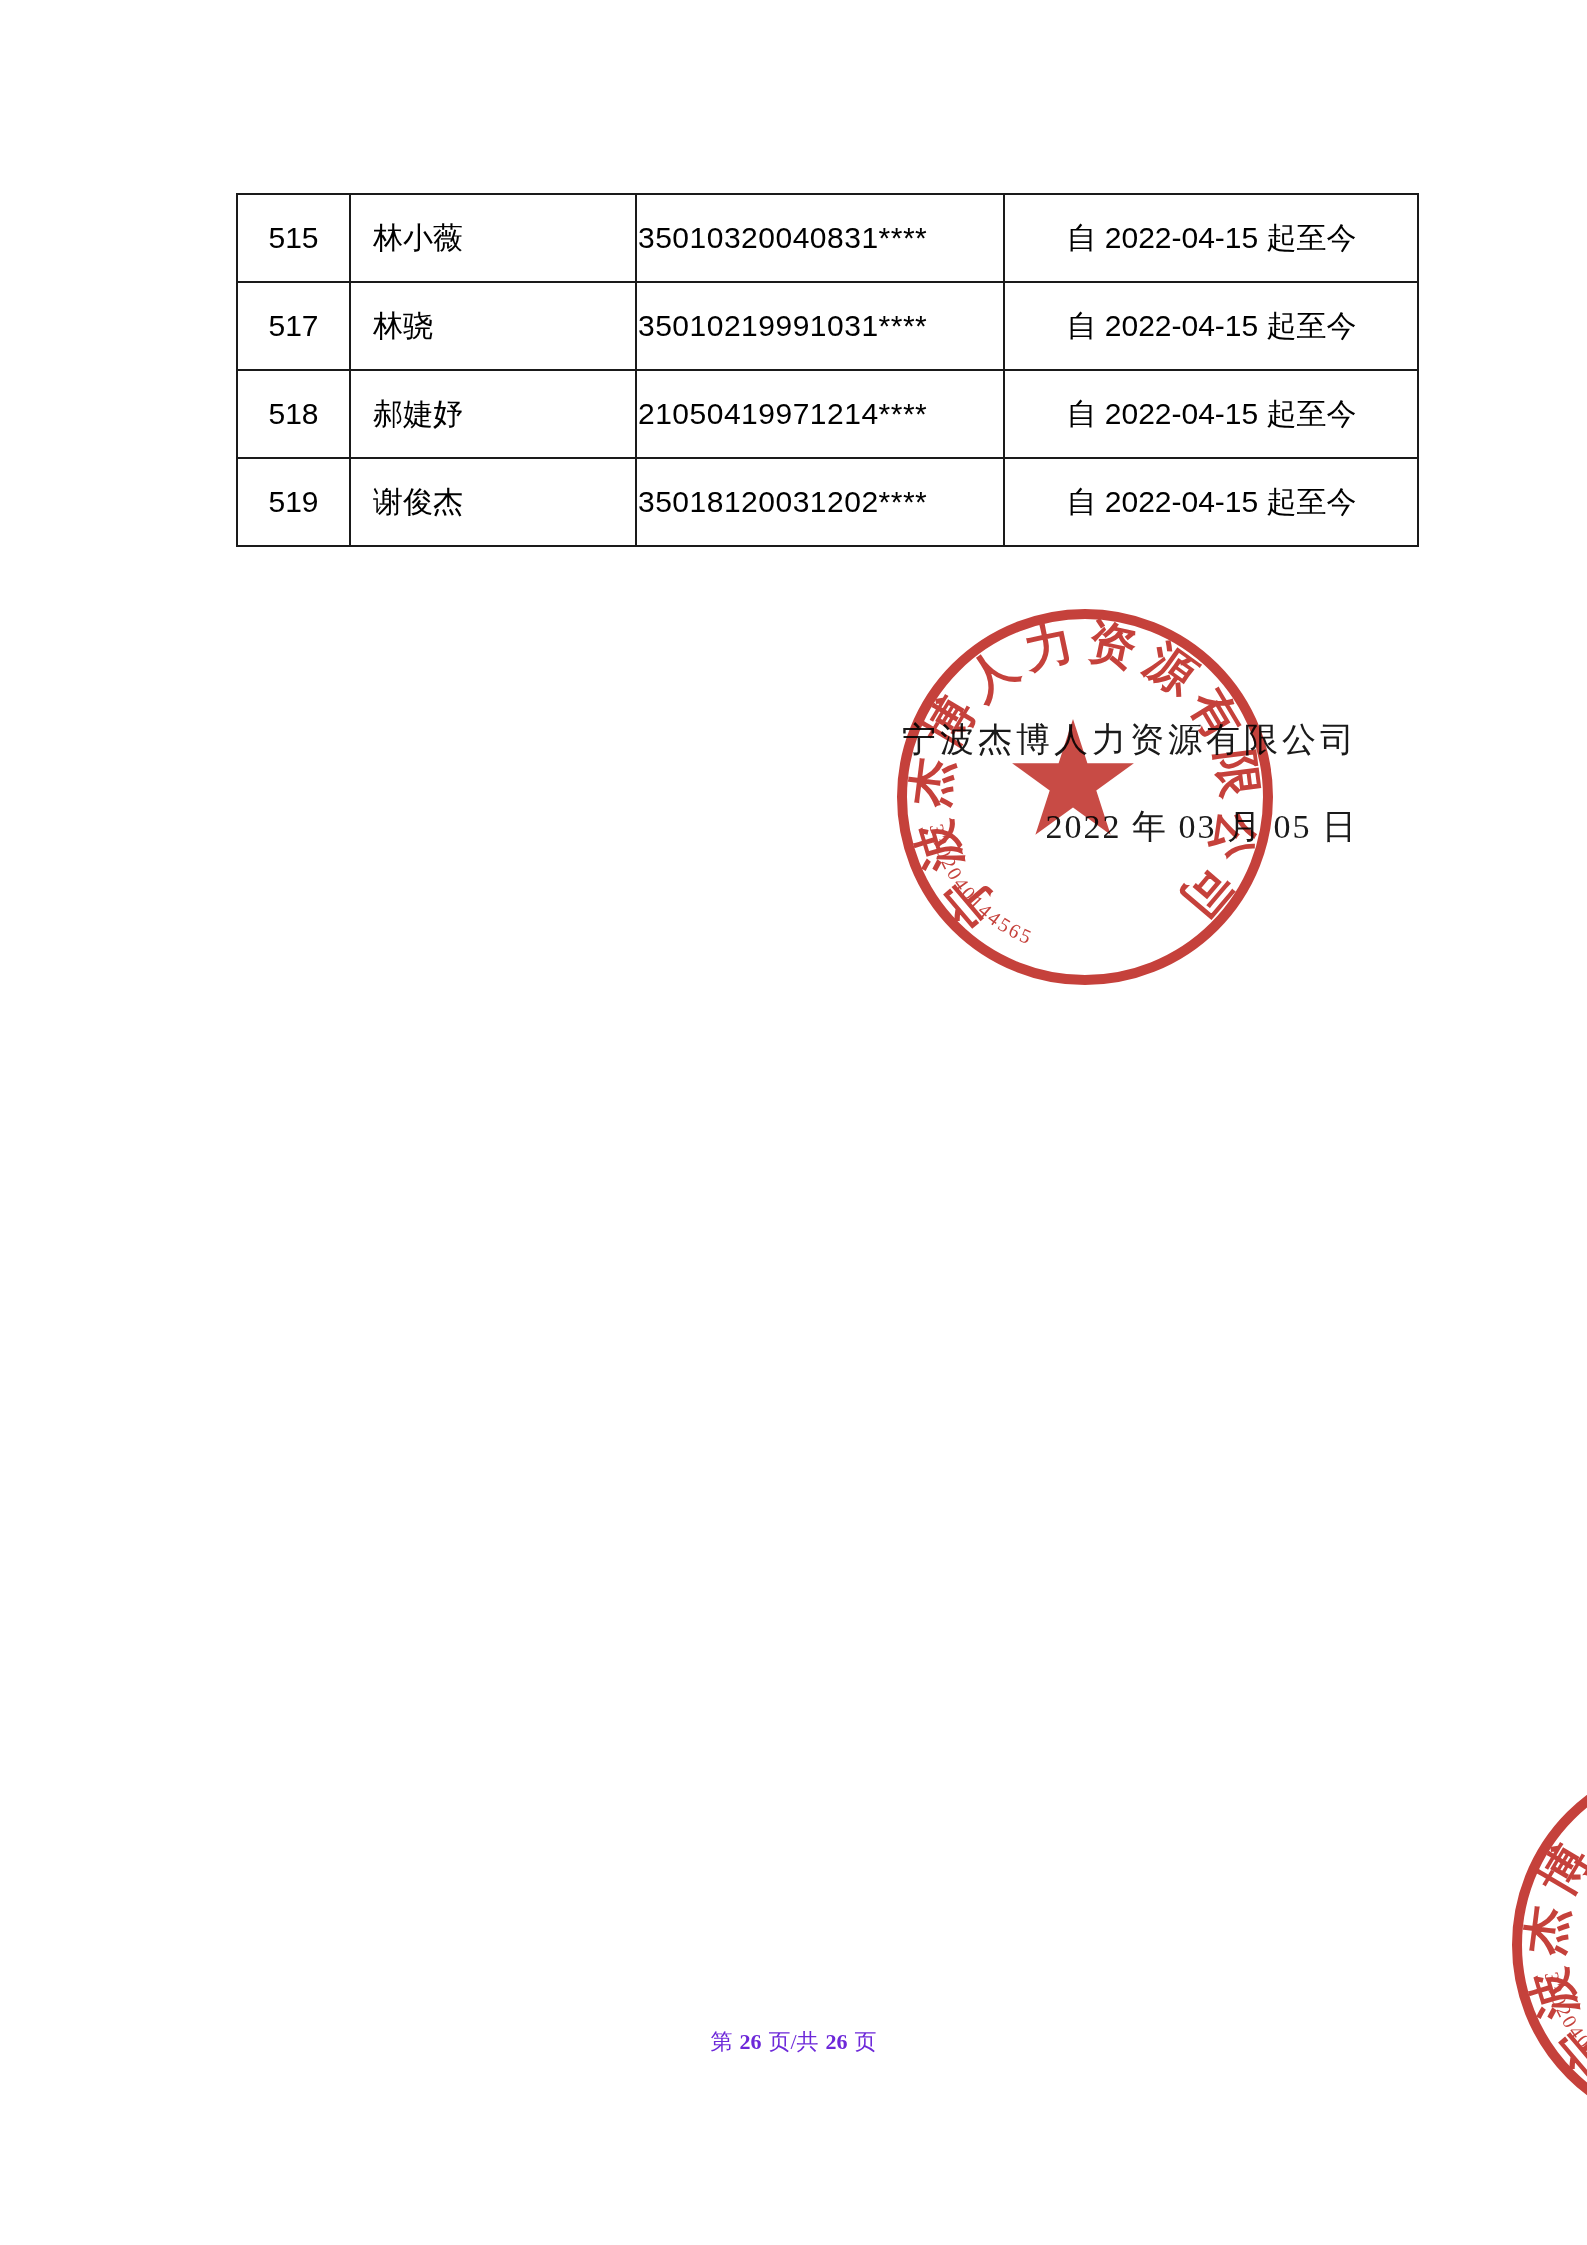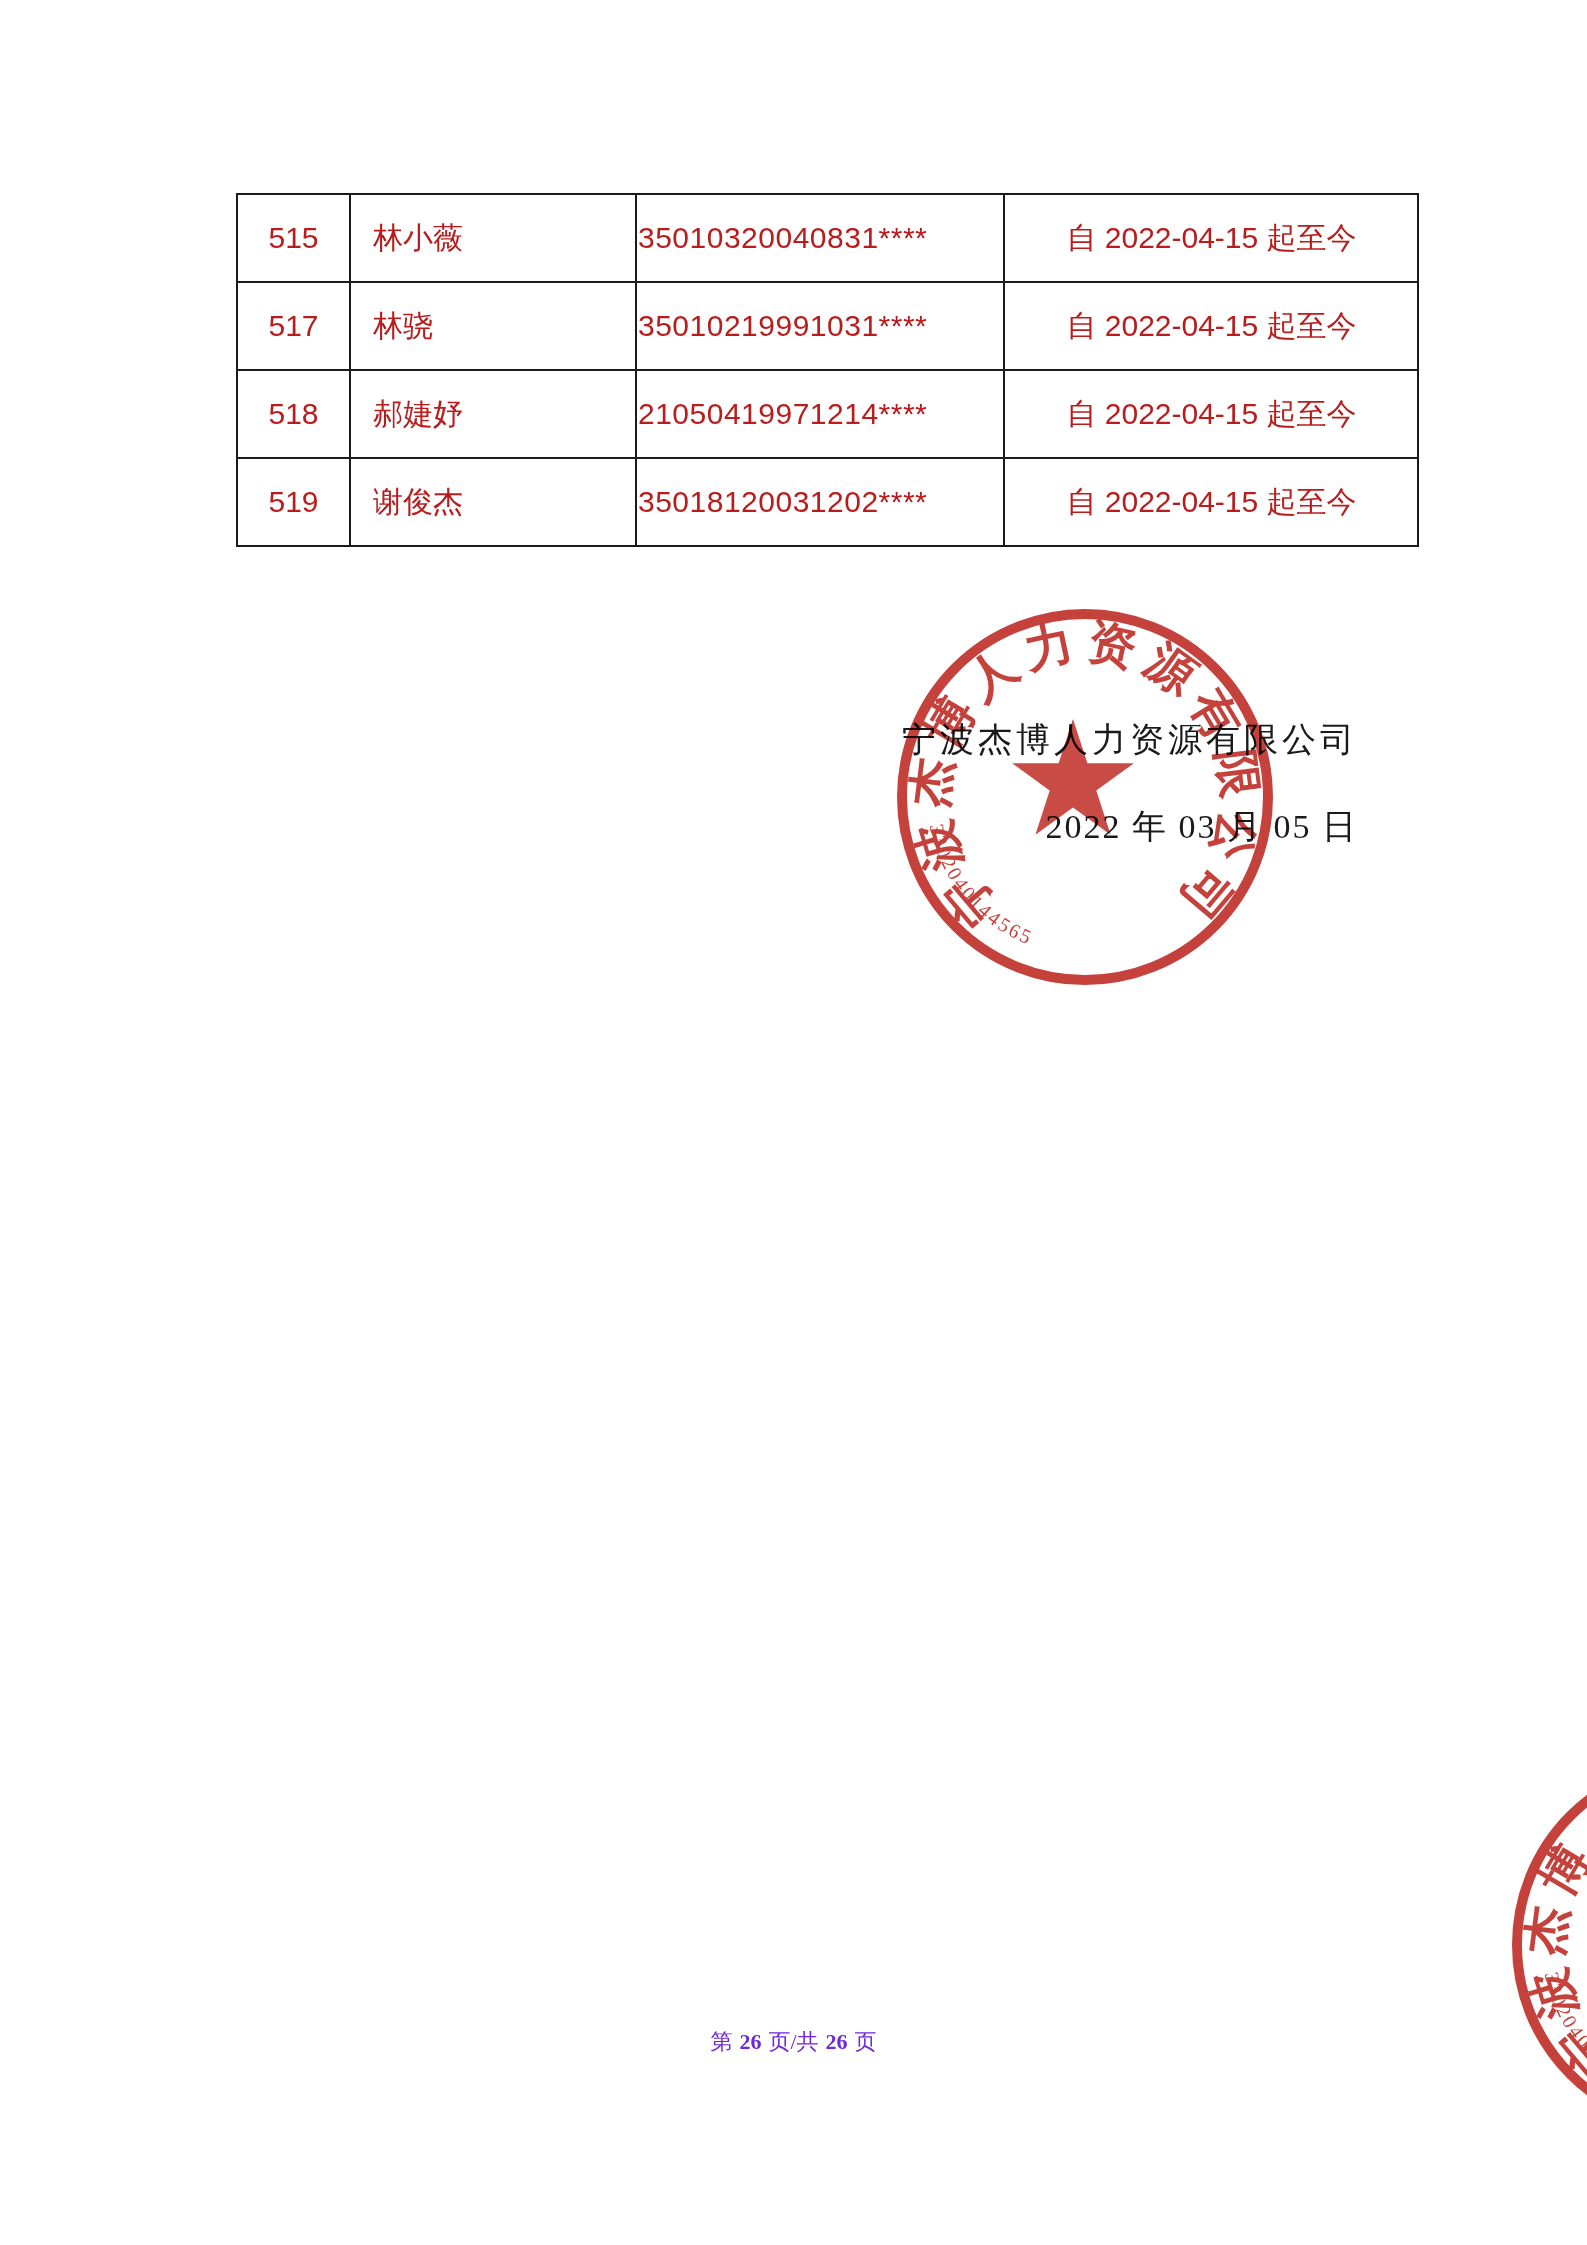--- a/index.html
+++ b/index.html
@@ -8,21 +8,21 @@
     overflow:hidden;margin:0 auto;
     font-family:"Liberation Sans",sans-serif;color:#1d1d1d;
   }
   
   .roster{
     position:absolute;left:236px;top:193px;width:1145px;
     border-collapse:collapse;table-layout:fixed;
   }
   .roster td{
     border:2px solid #1a1a1a;height:84px;vertical-align:middle;
-    font-size:30px;color:#b91c1c;background:#fff;
+    font-size:30px;color:#000000;background:#fff;
   }
   .roster .c-no{width:109px;text-align:center;}
   .roster .c-name{width:261px;text-align:left;padding-left:22px;margin-top:38px;}
   .roster .c-id{width:364px;text-align:left;padding-left:1px;letter-spacing:.5px;}
   .roster .c-period{width:411px;text-align:center;padding-right:0;}
   
   .signature{
     position:absolute;top:716px;right:229px;text-align:right;
     font-family:"Liberation Serif",serif;color:#1a1a1a;
   }

